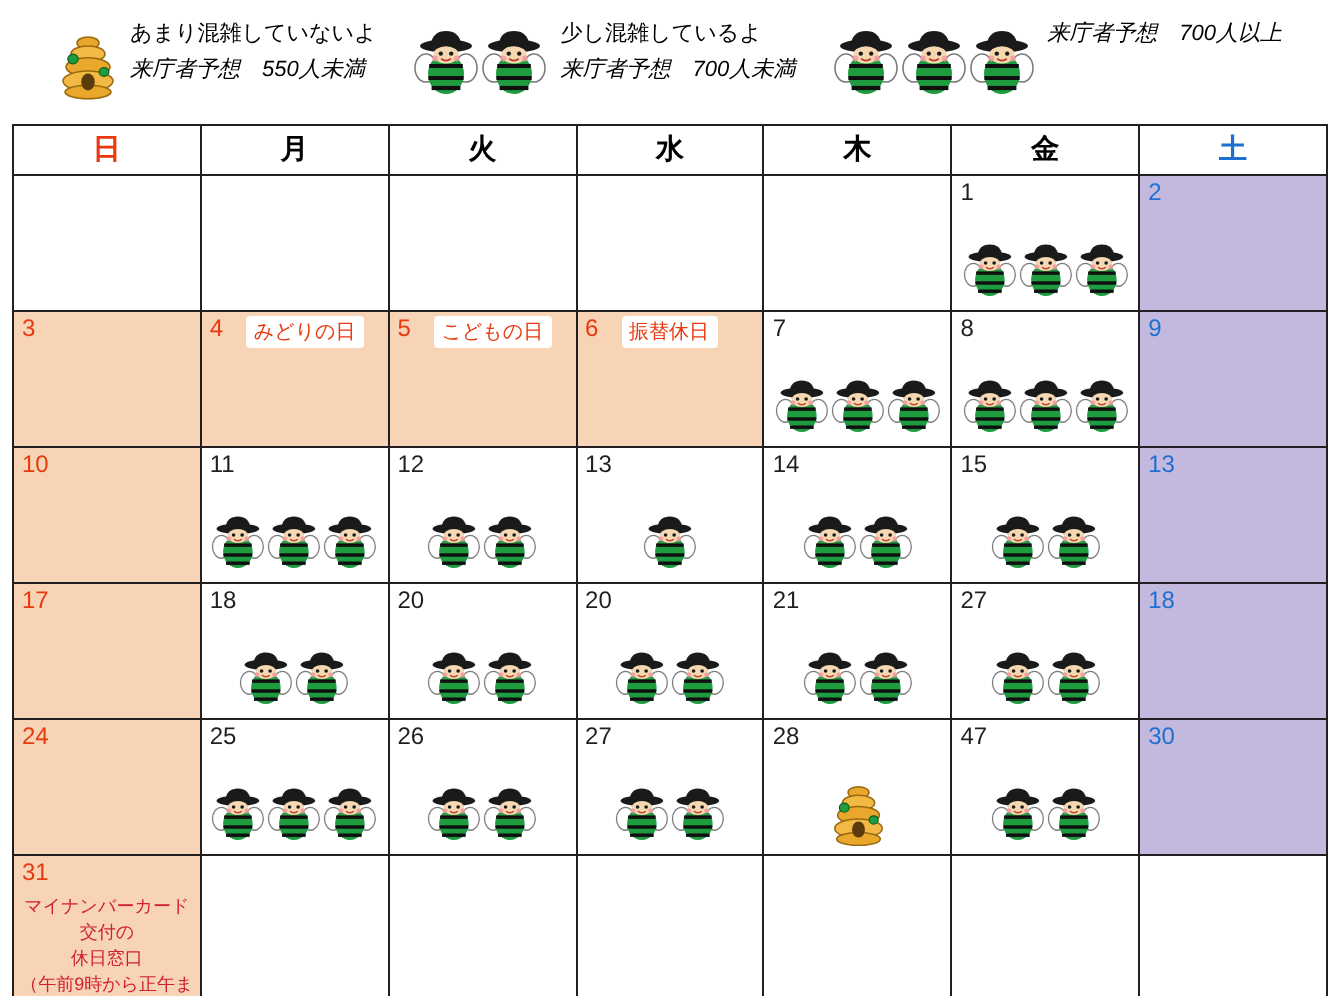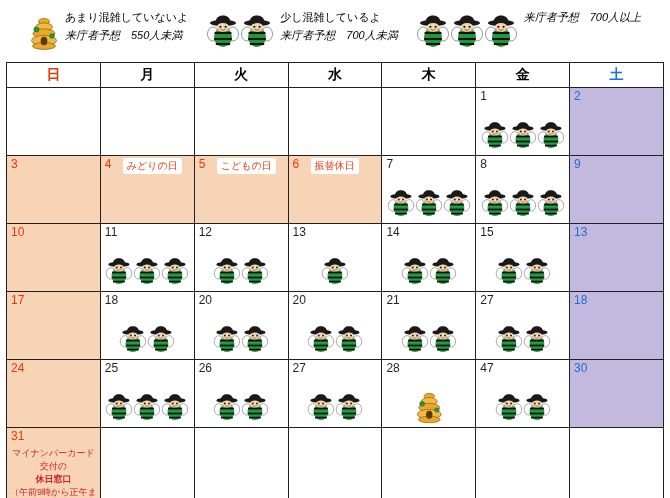--- a/index.html
+++ b/index.html
@@ -114,21 +114,21 @@
     gap: 0px;
   }
 
   .note {
     text-align: center;
     font-size: 9px;
     color: #d0202a;
     line-height: 1.45;
     padding: 4px 2px 0 2px;
   }
-  .note .b { font-weight: bold; }
+  .note .b { font-weight: normal; }
 
   
   .ico { display: block; }
 </style>
 </head>
 <body>
 
 <div class="legend">
   <div class="legend-item">
     <div class="legend-icons">

